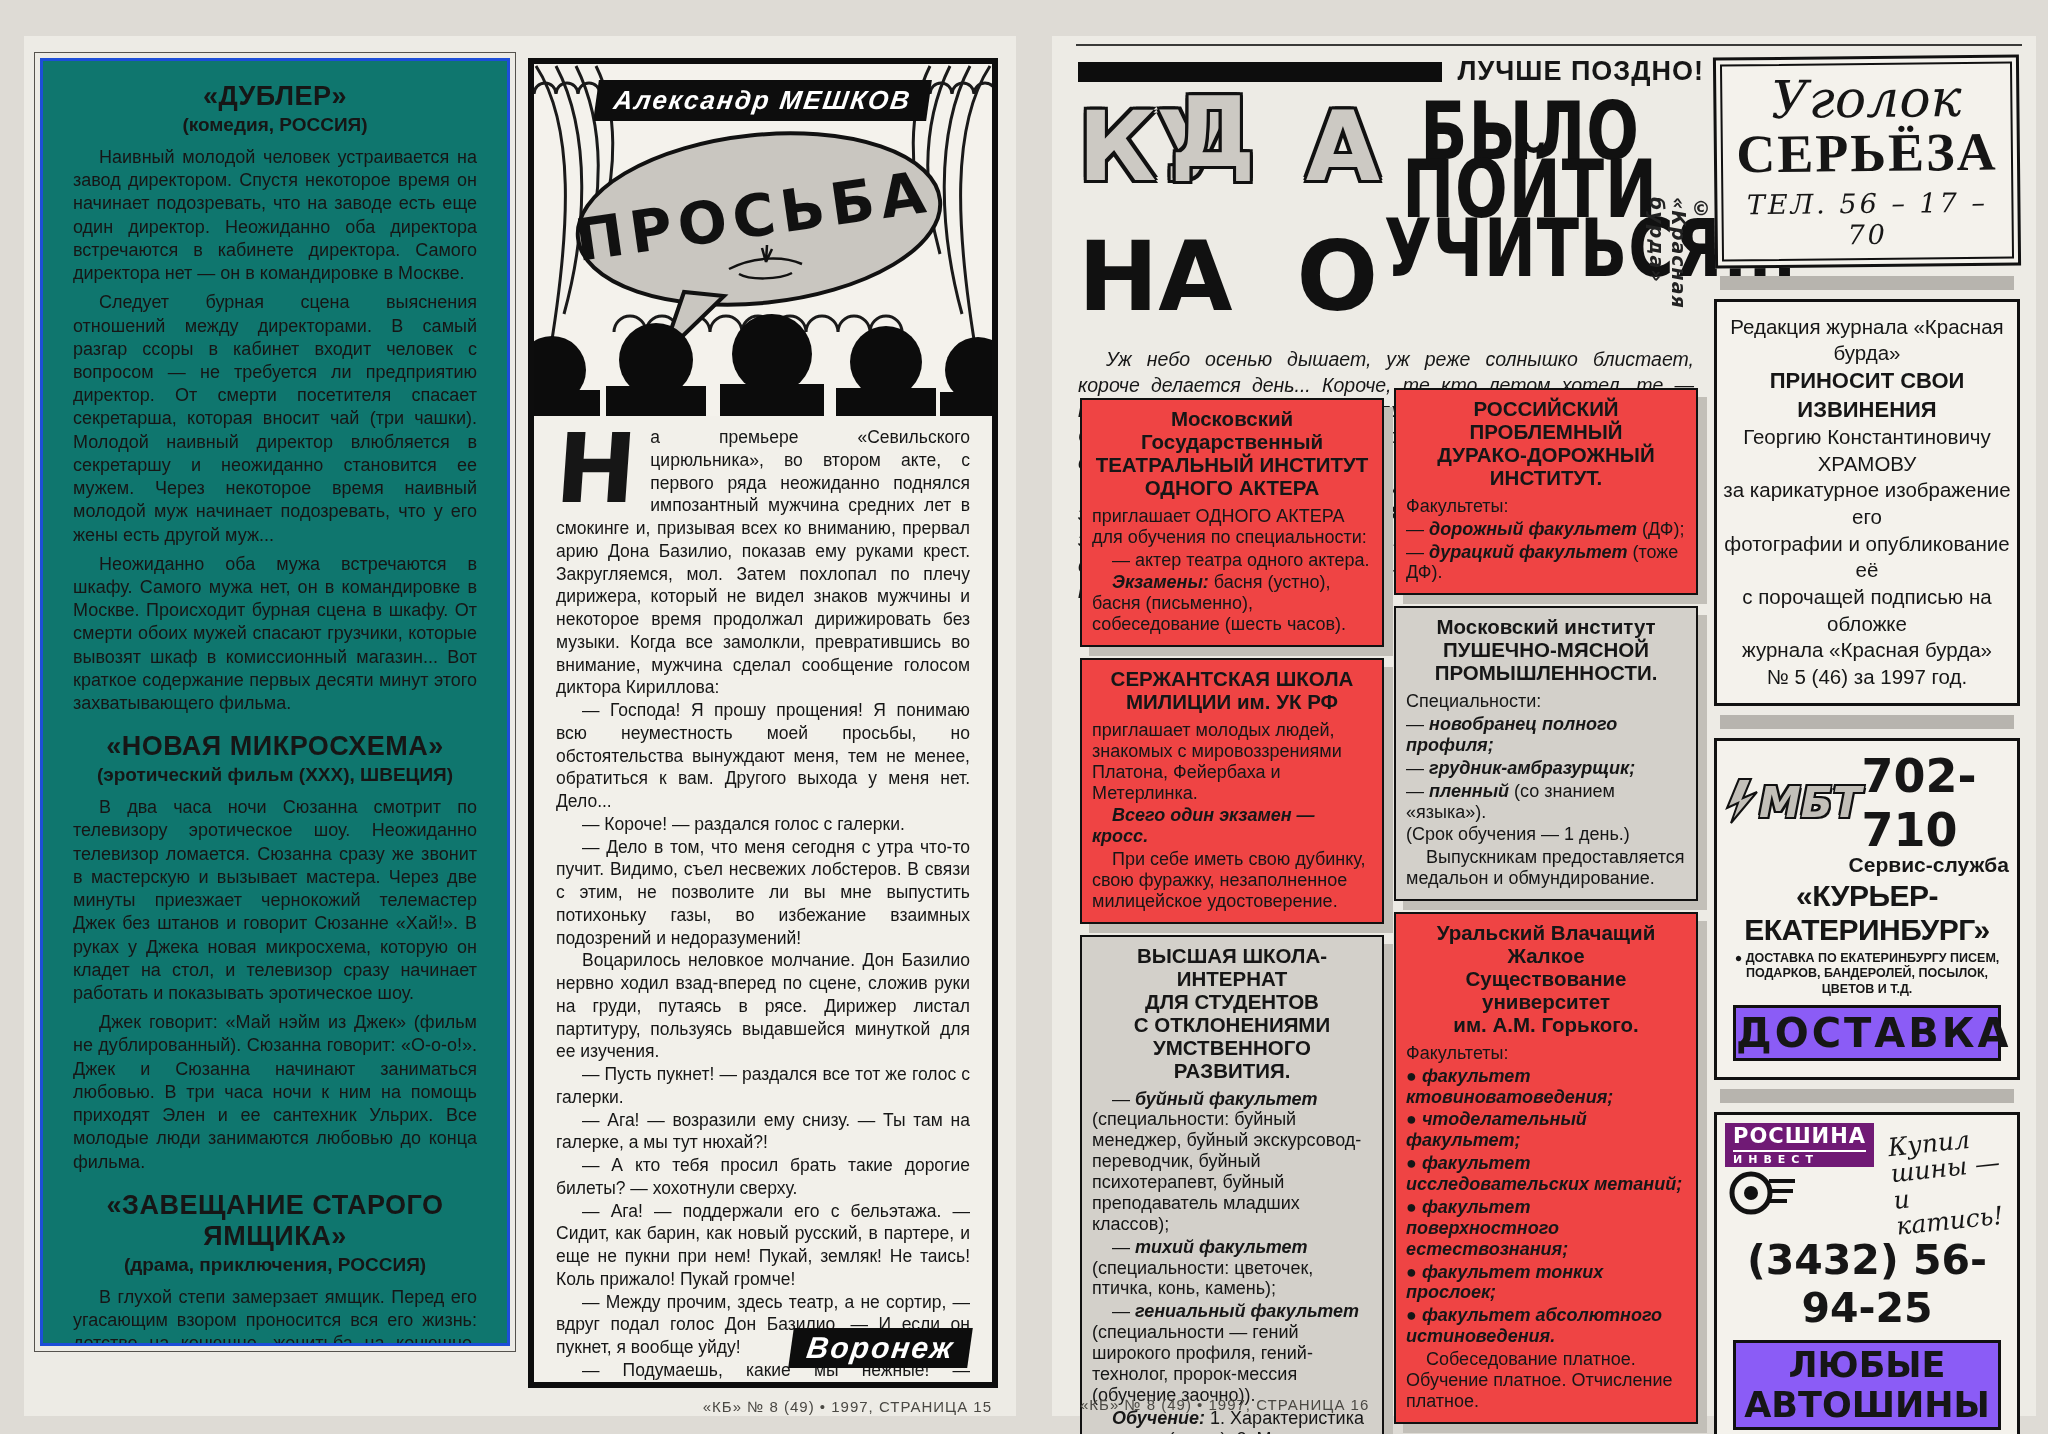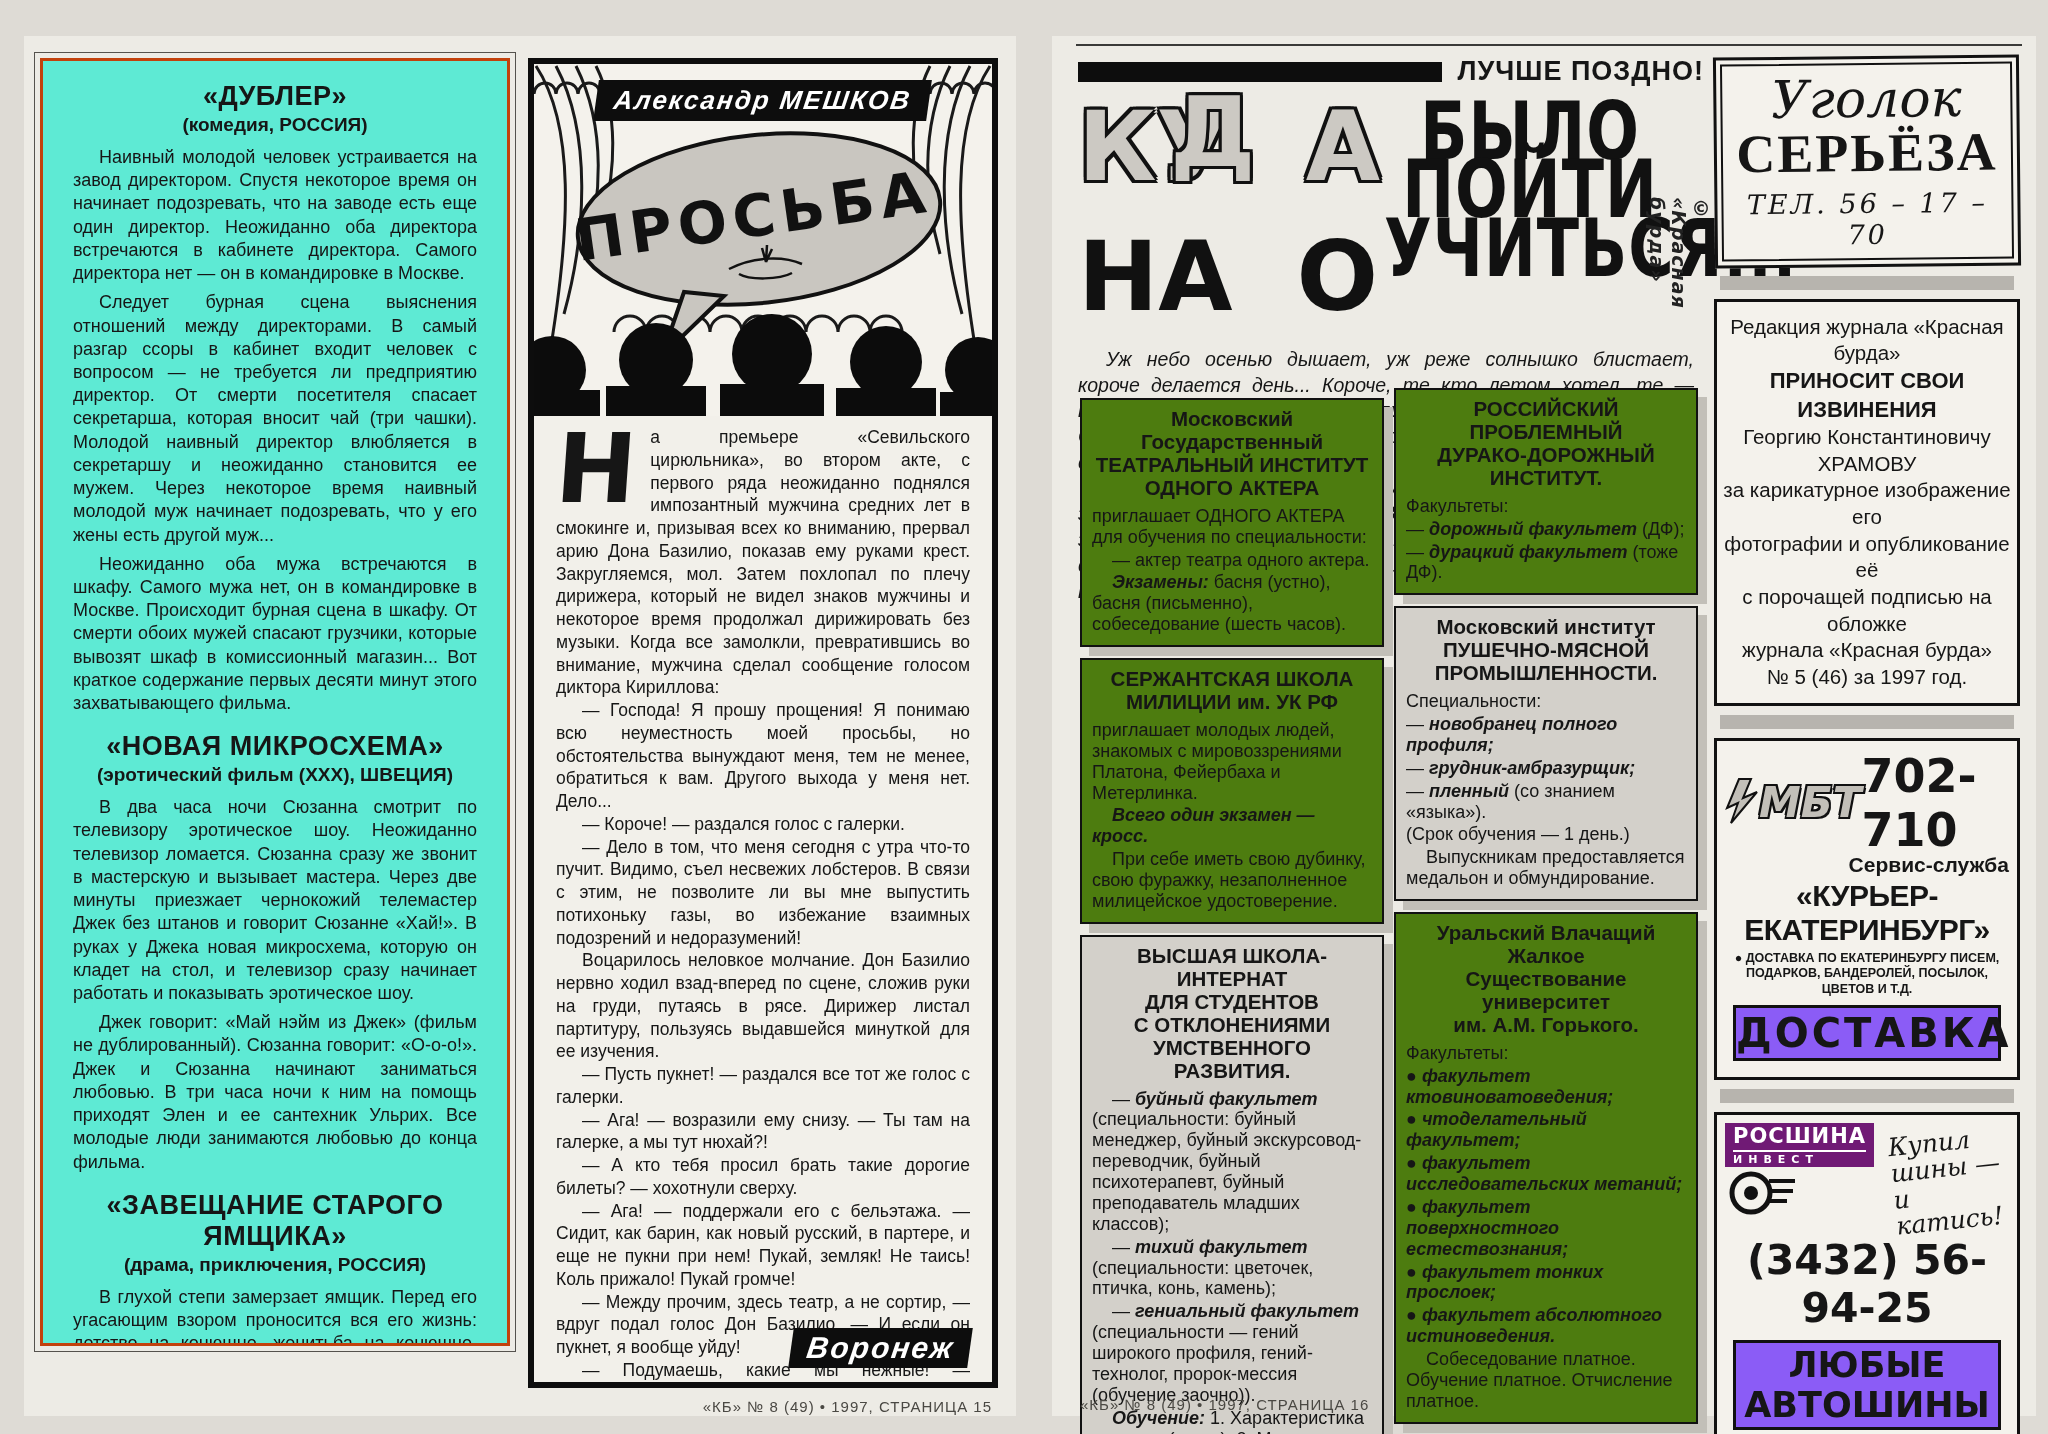--- a/index.html
+++ b/index.html
@@ -3,22 +3,22 @@
 <meta charset="utf-8">
 <style>
   html,body{margin:0;padding:0;background:#c9c6c1;}
   #page{position:relative;width:2048px;height:1434px;background:#dedbd5;overflow:hidden;
         font-family:"Liberation Sans",sans-serif;color:#161616;}
   .page-bg{position:absolute;background:#edebe5;}
   #bg-left{left:24px;top:36px;width:992px;height:1380px;}
   #bg-right{left:1052px;top:36px;width:984px;height:1380px;}
 
   
-  .left-col{position:absolute;left:40px;top:58px;width:470px;height:1288px;background:#5eead4;
-            border:3px solid #c2410c;outline:1px solid #55524d;outline-offset:5px;
+  .left-col{position:absolute;left:40px;top:58px;width:470px;height:1288px;background:#0f766e;
+            border:3px solid #1d4ed8;outline:1px solid #55524d;outline-offset:5px;
             padding:16px 24px;box-sizing:border-box;overflow:hidden;}
   .film-title{text-align:center;font-weight:bold;font-size:27px;margin:16px 0 2px;letter-spacing:.5px;}
   .film-genre{text-align:center;font-weight:bold;font-size:19px;margin:0 0 10px;}
   .prose p{margin:6px;font-size:18px;line-height:1.29;text-indent:26px;text-align:justify;}
 
   
   .story-col{position:absolute;left:528px;top:58px;width:470px;height:1330px;background:#f2f0ea;
              border:6px solid #0d0d0d;box-sizing:border-box;overflow:hidden;}
   .illus{position:relative;width:100%;height:352px;border-bottom:0;}
   .author-wrap{position:absolute;top:16px;width:100%;text-align:center;}
@@ -54,21 +54,21 @@
   .t-right{position:absolute;left:306px;top:-6px;width:292px;text-align:center;color:#111;}
   .t-right div{font-size:62px;line-height:.94;transform:scaleY(1.28);transform-origin:top center;letter-spacing:1px;}
   .credit-vert{position:absolute;right:-8px;top:96px;writing-mode:vertical-rl;font-style:italic;
                font-weight:bold;font-size:19px;letter-spacing:1px;color:#222;}
   .adm-intro{margin-top:22px;width:616px;}
   .adm-intro p{margin:0;font-style:italic;font-size:19.5px;line-height:1.32;text-indent:28px;text-align:justify;}
 
   .inst-col{position:absolute;width:304px;}
   #inst-left{left:1080px;top:398px;}
   #inst-right{left:1394px;top:388px;}
-  .inst{border:2px solid #111;background:#4d7c0f;padding:8px 10px;margin-bottom:11px;
+  .inst{border:2px solid #111;background:#ef4444;padding:8px 10px;margin-bottom:11px;
         box-shadow:9px 9px 0 #c2bfb8;}
   .inst.gray{background:#d3d0ca;}
   .inst-title{text-align:center;font-weight:bold;font-size:20.5px;line-height:1.12;margin-bottom:6px;}
   .inst-body p{margin:2px 0;font-size:18px;line-height:1.16;text-indent:0;text-align:left;}
   .inst-body p.ind{text-indent:20px;}
   .inst-body .bi{font-weight:bold;font-style:italic;}
 
   
   .ads{position:absolute;left:1714px;top:56px;width:306px;}
   .ad{border:3px solid #111;background:#f4f2ec;box-sizing:border-box;margin-bottom:9px;position:relative;}

